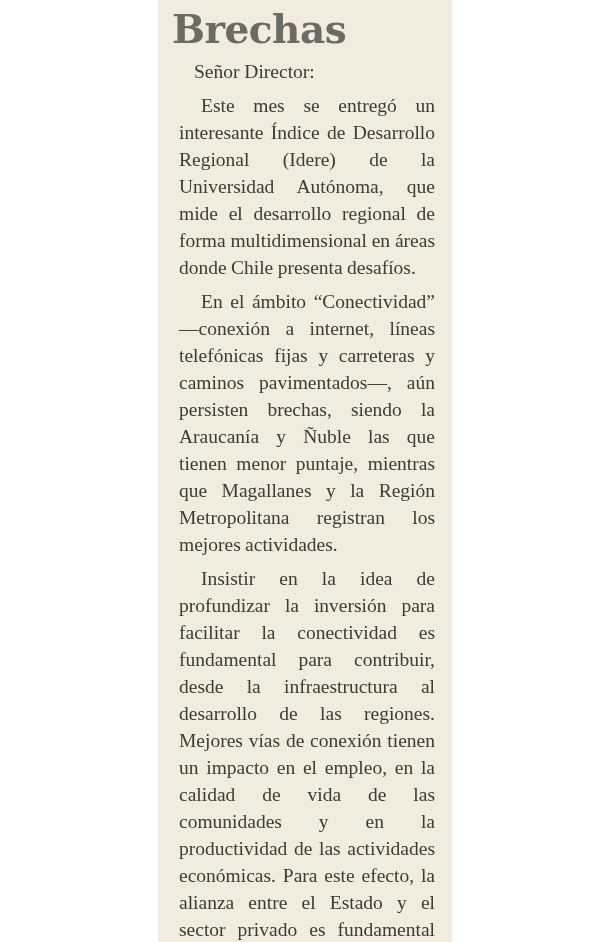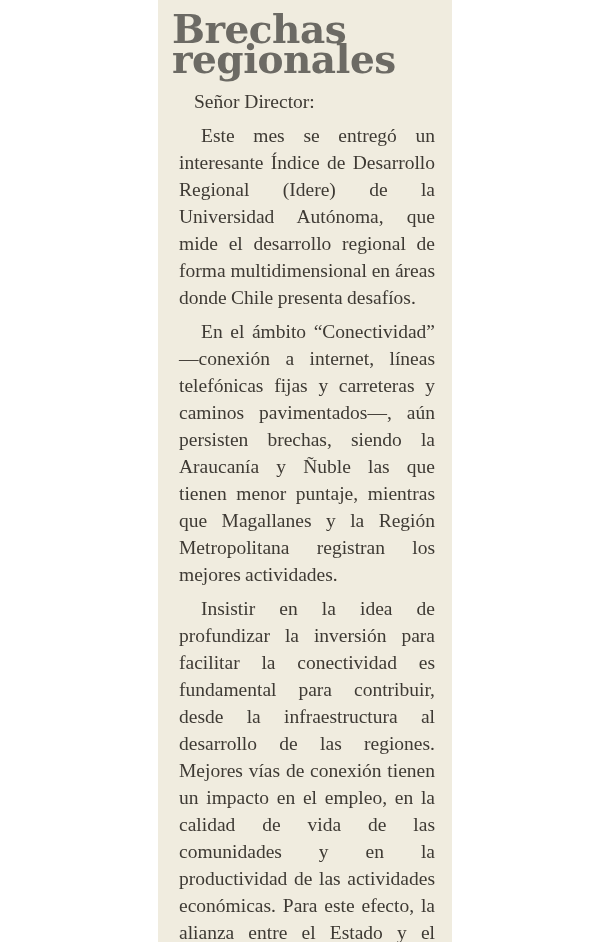--- a/index.html
+++ b/index.html
@@ -54,21 +54,20 @@
   }
 </style>
 </head>
 <body>
 
 <div class="page">
   <div class="letter-column">
 
     <h1 class="article-title">
       <span>Brechas</span>
-      <span>regionales</span>
     </h1>
 
     <div class="letter-body">
       <p class="salutation">Señor Director:</p>
 
       <p class="letter-paragraph">Este mes se entregó un interesante Índice de Desarrollo Regional (Idere) de la Universidad Autónoma, que mide el desarrollo regional de forma multidimensional en áreas donde Chile presenta desafíos.</p>
 
       <p class="letter-paragraph">En el ámbito “Conectividad” —conexión a internet, líneas telefónicas fijas y carreteras y caminos pavimentados—, aún persisten brechas, siendo la Araucanía y Ñuble las que tienen menor puntaje, mientras que Magallanes y la Región Metropolitana registran los mejores actividades.</p>
 
       <p class="letter-paragraph">Insistir en la idea de profundizar la inversión para facilitar la conectividad es fundamental para contribuir, desde la infraestructura al desarrollo de las regiones. Mejores vías de conexión tienen un impacto en el empleo, en la calidad de vida de las comunidades y en la productividad de las actividades económicas. Para este efecto, la alianza entre el Estado y el sector privado es fundamental para superar la brecha de recursos y acelerar la ejecución de las distintas iniciativas.</p>

